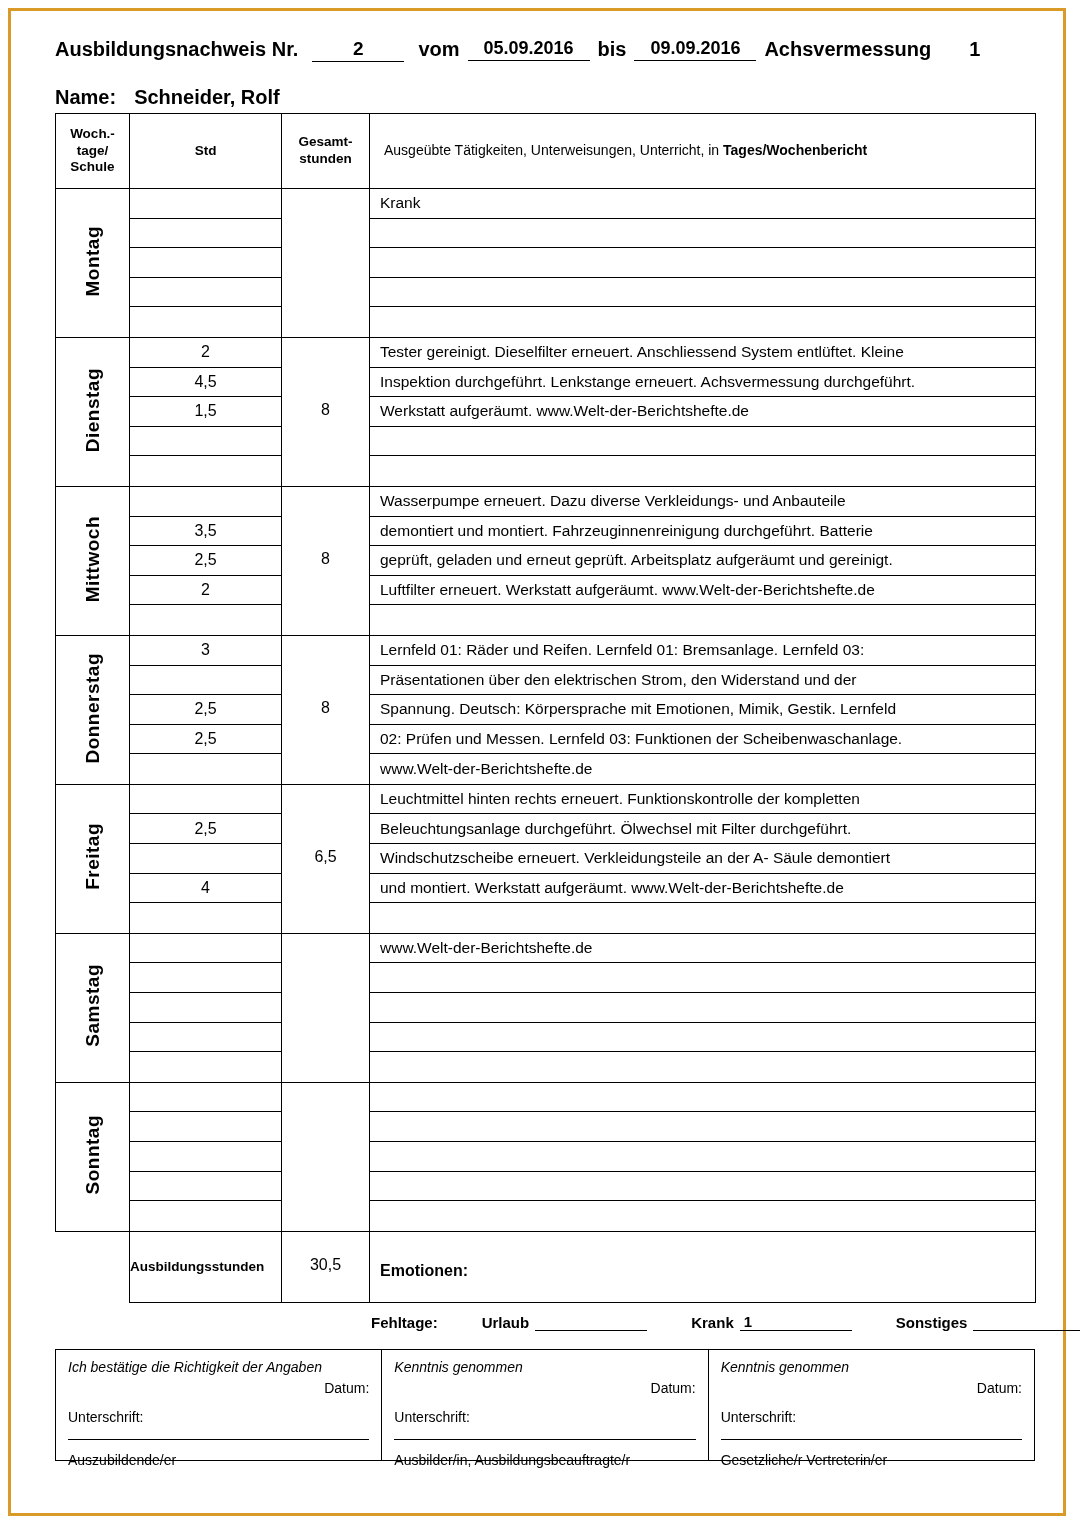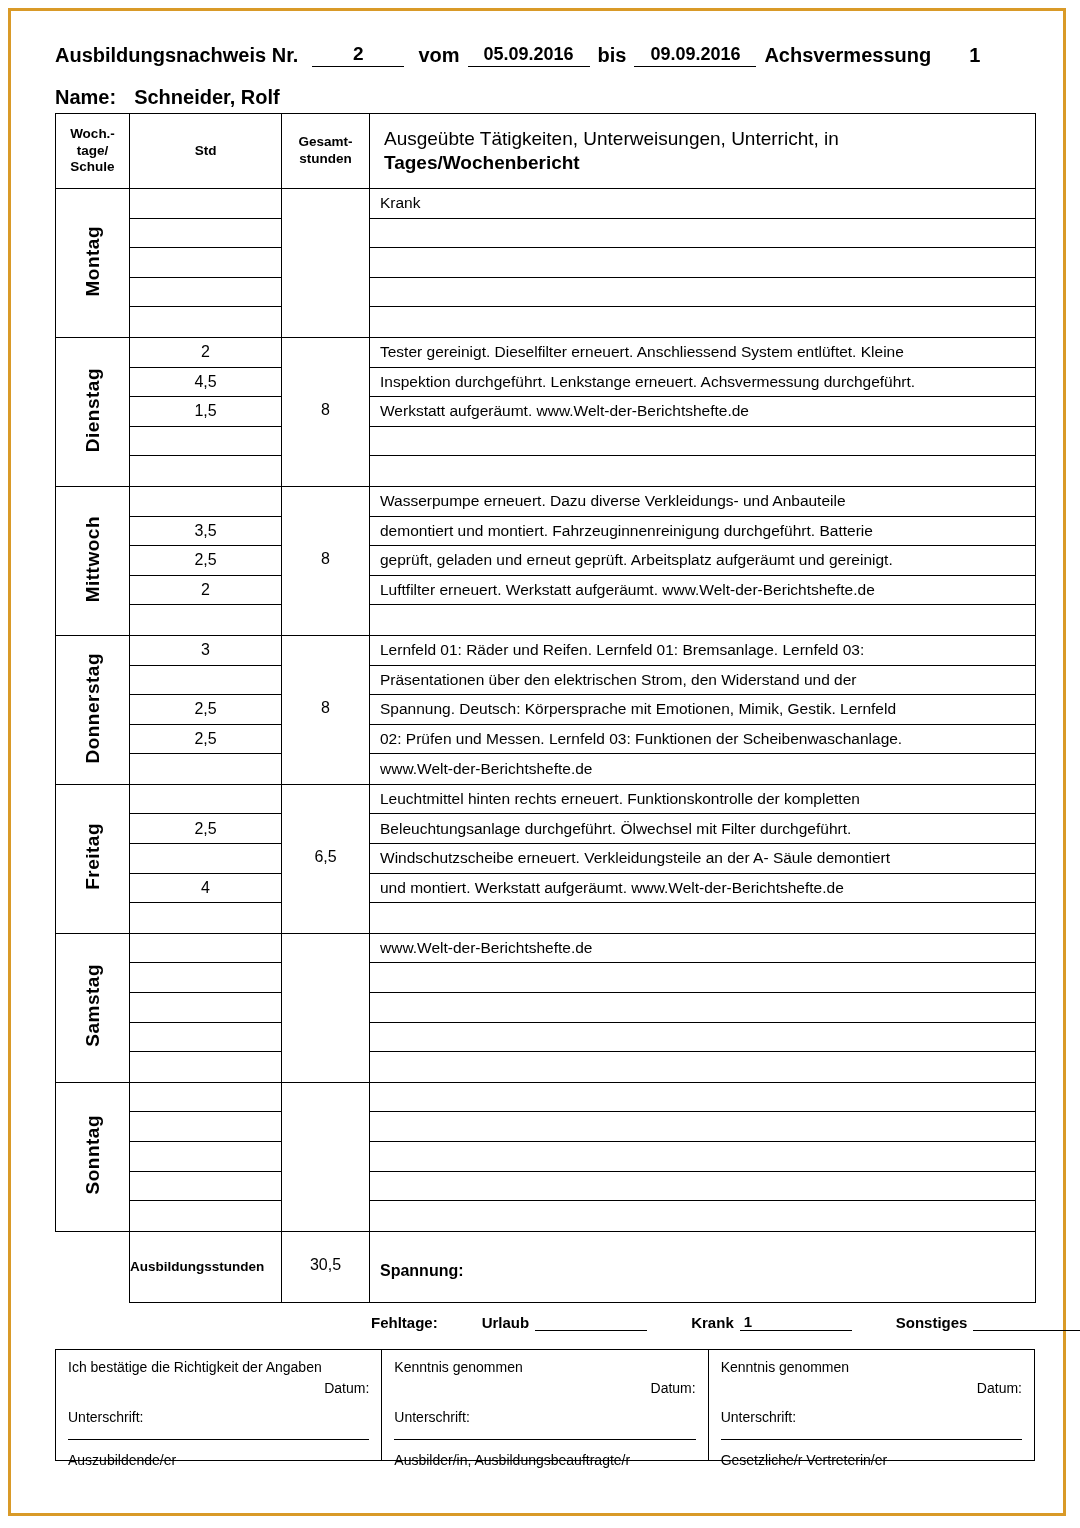--- a/index.html
+++ b/index.html
@@ -26,21 +26,21 @@
   .sheet {
     position: absolute;
     left: 55px;
     top: 38px;
     width: 980px;
   }
 
   
   .hdr-line1 {
     display: flex;
-    align-items: center;
+    align-items: flex-start;
     font-size: 20px;
     font-weight: bold;
     height: 34px;
   }
   .hdr-line1 .lbl { white-space: nowrap; }
   .blank-line {
     display: inline-block;
     border-bottom: 1.5px solid #000;
     text-align: center;
     font-weight: bold;
@@ -79,21 +79,21 @@
   thead th {
     font-size: 13.5px;
     font-weight: bold;
     text-align: center;
     height: 74px;
     line-height: 1.25;
   }
   thead th.th-text {
     text-align: left;
     padding-left: 14px;
-    font-size: 19px;
+    font-size: 14px;
     font-weight: normal;
   }
   thead th.th-text b { font-weight: bold; }
 
   .daycell {
     text-align: center;
     vertical-align: middle;
     position: relative;
   }
   .daycell span {
@@ -180,21 +180,21 @@
   .sig-box {
     border: 1.5px solid #000;
     box-sizing: border-box;
     flex: 1 1 0;
     height: 112px;
     padding: 9px 12px 0 12px;
     font-size: 14px;
     position: relative;
   }
   .sig-box + .sig-box { border-left: none; }
-  .sig-title { font-size: 14px; }
+  .sig-title { font-style: italic; font-size: 14px; }
   .sig-date { margin-top: 5px; font-size: 14px; display: flex; align-items: flex-end; flex-direction: column; }
   .sig-rule { flex: 1; border-bottom: 1.2px solid #000; margin-left: 2px; height: 14px; }
   .sig-unter { margin-top: 12px; font-size: 14px; }
   .sig-underline { border-bottom: 1.2px solid #000; margin-top: 14px; }
   .sig-role {
     text-align: left;
     font-size: 14px;
     margin-top: 12px;
   }
 </style>
@@ -371,21 +371,21 @@
             <div class="subrow"></div>
             <div class="subrow"></div>
           </td>
         </tr>
       </tbody>
     <tbody>
       <tr>
         <td style="border-left:none;border-bottom:none;border-top:none;"></td>
         <td class="ausb-lbl">Ausbildungsstunden</td>
         <td class="gescell">30,5</td>
-        <td class="bemerk">Spannung:</td>
+        <td class="bemerk">Emotionen:</td>
       </tr>
     </tbody>
   </table>
 
   <div class="fehltage">
     <span class="item">Fehltage:</span>
     <span class="item">
       <span>Urlaub</span>
       <span class="fl-blank with-val"></span>
     </span>

